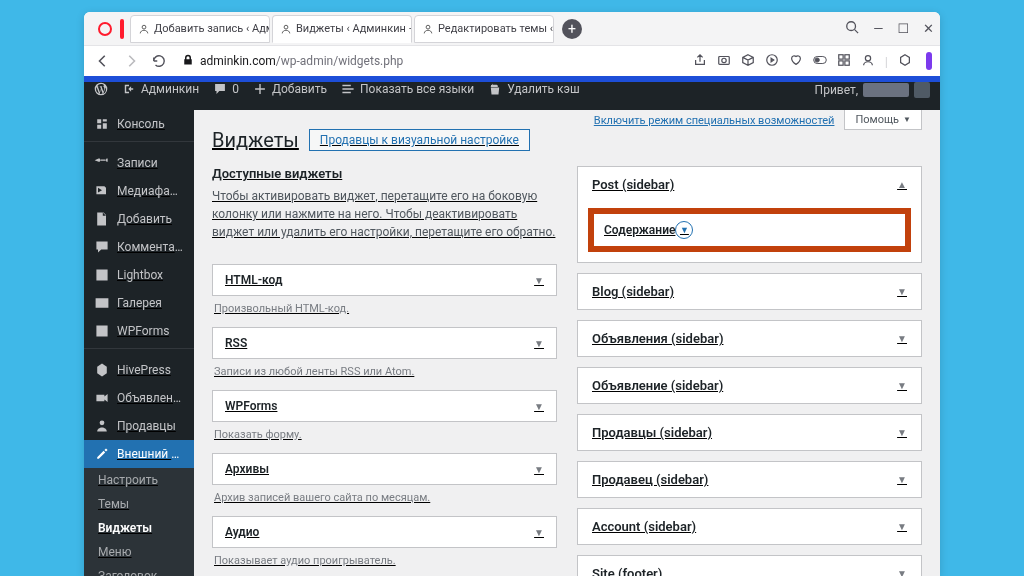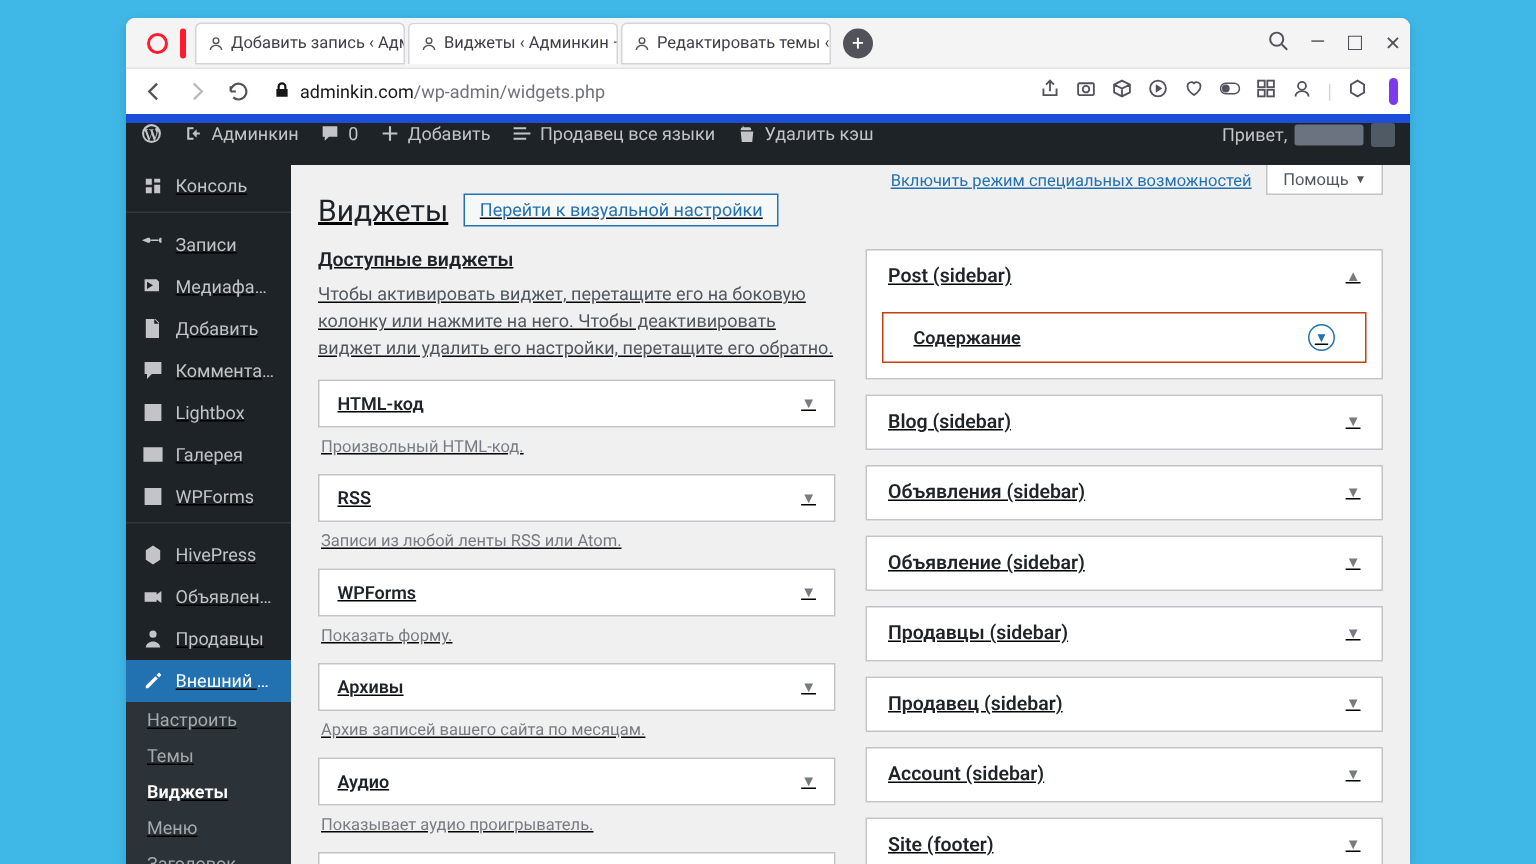--- a/index.html
+++ b/index.html
@@ -60,32 +60,32 @@
 .help-tab { background: #fff; border: 1px solid #c3c4c7; border-top: none; padding: 3px 10px; font-size: 11px; color: #50575e; cursor: pointer; display: flex; align-items: center; gap: 4px; }
 
 .page-head { display: flex; align-items: center; gap: 10px; padding-top: 18px; margin-bottom: 14px; }
 .page-head h1 { font-size: 20px; font-weight: 400; color: #1d2327; }
 .page-head .action { border: 1px solid #2271b1; color: #2271b1; background: #f6f7f7; padding: 3px 10px; font-size: 12px; cursor: pointer; }
 
 .cols { display: flex; gap: 20px; }
 .col { flex: 1; min-width: 0; }
 
 .sect-title { font-size: 13px; font-weight: 600; color: #1d2327; margin-bottom: 6px; }
-.sect-desc { font-size: 12px; color: #50575e; line-height: 1.5; margin-bottom: 12px; }
+.sect-desc { font-size: 12px; color: #50575e; line-height: 1.5; margin-bottom: 23px; }
 
 .widget-box { background: #fff; border: 1px solid #c3c4c7; padding: 8px 12px; font-size: 12px; font-weight: 600; color: #1d2327; display: flex; justify-content: space-between; align-items: center; cursor: pointer; margin-bottom: 4px; }
 .widget-box .caret { color: #787c82; font-size: 10px; }
 .widget-desc { font-size: 11px; color: #787c82; padding: 2px 2px 12px; }
 
 .area-box { background: #fff; border: 1px solid #c3c4c7; margin-bottom: 10px; }
 .area-head { padding: 10px 14px; display: flex; justify-content: space-between; align-items: center; cursor: pointer; }
 .area-head .name { font-size: 13px; font-weight: 600; color: #1d2327; }
 .area-head .caret { color: #787c82; font-size: 10px; }
 .area-body { padding: 6px 10px 10px; }
-.inner-widget { border: 1px solid #c2410c; padding: 7px 20px; font-size: 12px; font-weight: 600; color: #1d2327; display: flex; justify-content: space-between; align-items: center; cursor: pointer; }
+.inner-widget { border: 6px solid #c2410c; padding: 7px 10px; font-size: 12px; font-weight: 600; color: #1d2327; display: flex; align-items: center; cursor: pointer; }
 .circ-btn { width: 18px; height: 18px; border: 1px solid #2271b1; border-radius: 50%; display: flex; align-items: center; justify-content: center; color: #2271b1; font-size: 9px; }
 </style>
 </head>
 <body>
 
 <div class="browser">
 
   <div class="titlebar">
     <div class="opera-o"></div>
     <div class="red-bar"></div>
@@ -208,21 +208,21 @@
       <div class="ab-item">
           <svg viewBox="0 0 20 20">
             <path d="M9 3h2v6h6v2h-6v6H9v-6H3V9h6V3z"></path>
           </svg>
           <span>Добавить</span>
         </div>
       <div class="ab-item">
           <svg viewBox="0 0 20 20">
             <path d="M2 4h12v2H2zM2 9h16v2H2zM2 14h12v2H2z"></path>
           </svg>
-          <span>Продавец все языки</span>
+          <span>Показать все языки</span>
         </div>
       <div class="ab-item">
           <svg viewBox="0 0 20 20">
             <path d="M6 2l1 2h5a2 2 0 0 1 2 2v1H4V6a2 2 0 0 1 2-2V2zm-2 6h12l-1 10H5L4 8z"></path>
           </svg>
           <span>Удалить кэш</span>
         </div>
       <div class="spacer"></div>
       <div class="ab-item">
           <span>Привет,</span>
@@ -321,21 +321,21 @@
         <div class="screen-meta">
           <a class="access-link">Включить режим специальных возможностей</a>
           <div class="help-tab">
               <span>Помощь</span>
               <span style="font-size:8px">▼</span>
             </div>
         </div>
 
         <div class="page-head">
           <h1>Виджеты</h1>
-          <button class="action">Перейти к визуальной настройки</button>
+          <button class="action">Продавцы к визуальной настройке</button>
         </div>
 
         <div class="cols">
           <div class="col">
             <div class="sect-title">Доступные виджеты</div>
             <div class="sect-desc">Чтобы активировать виджет, перетащите его на боковую колонку или нажмите на него. Чтобы деактивировать виджет или удалить его настройки, перетащите его обратно.</div>
             <div id="widgets">
                 <div class="widget-box">
                   <span>HTML-код</span>
                   <span class="caret">▼</span>

